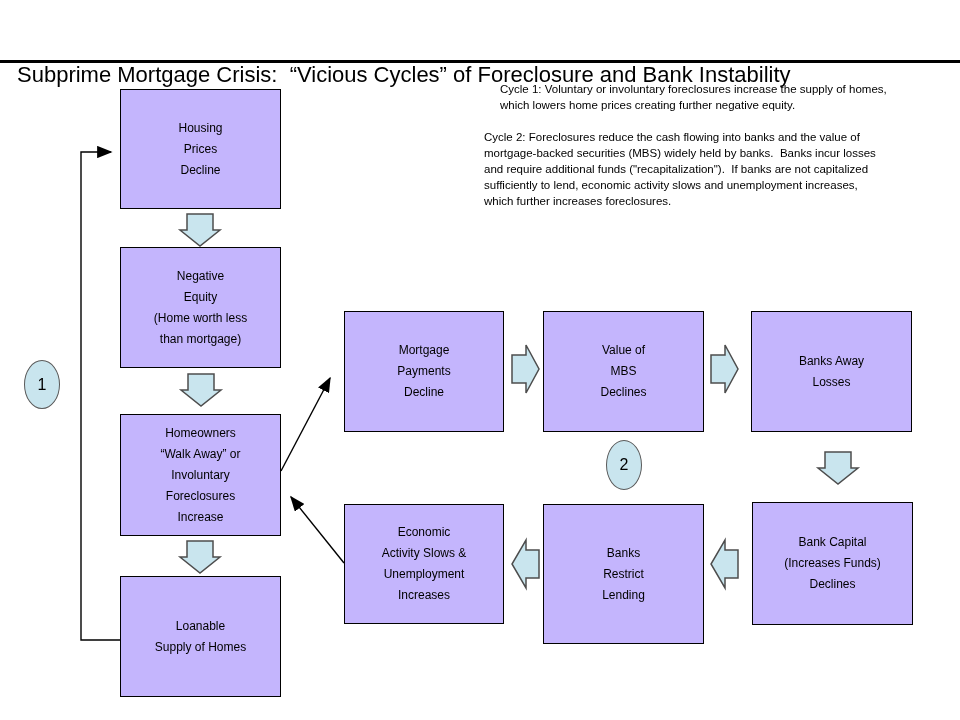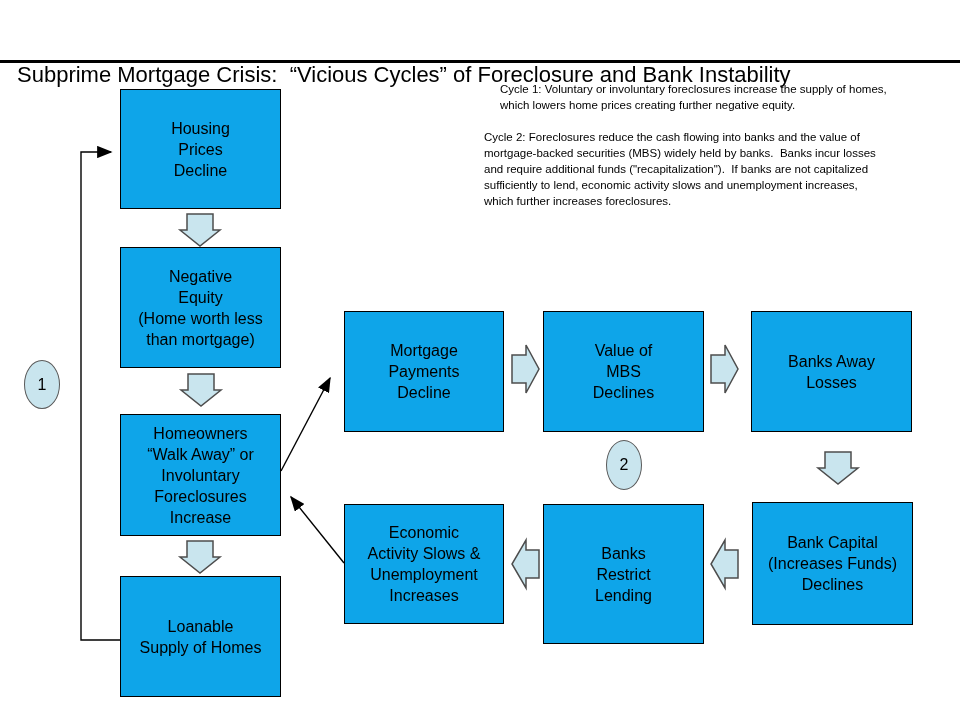--- a/index.html
+++ b/index.html
@@ -17,23 +17,23 @@
     background: #000;
   }
   .desc {
     position: absolute; left: 484px; width: 470px;
     font-size: 11.5px; line-height: 16px; white-space: pre-wrap;
   }
   .desc.c1 { top: 81px; margin-left: 16px; }
   .desc.c2 { top: 129px; }
   .box {
     position: absolute; box-sizing: border-box;
-    background: #0ea5e9; border: 1.5px solid #000;
+    background: #c4b5fd; border: 1.5px solid #000;
     display: flex; align-items: center; justify-content: center;
-    text-align: center; font-size: 16px; line-height: 21px;
+    text-align: center; font-size: 12px; line-height: 21px;
     white-space: pre-wrap;
   }
   .badge {
     position: absolute; box-sizing: border-box;
     background: var(--shape_fill, #c9e5ee);
     border: 1.5px solid #5a5a5a; border-radius: 50%;
     display: flex; align-items: center; justify-content: center;
     font-size: 16px;
   }
   svg.overlay { position: absolute; left: 0; top: 0; }

